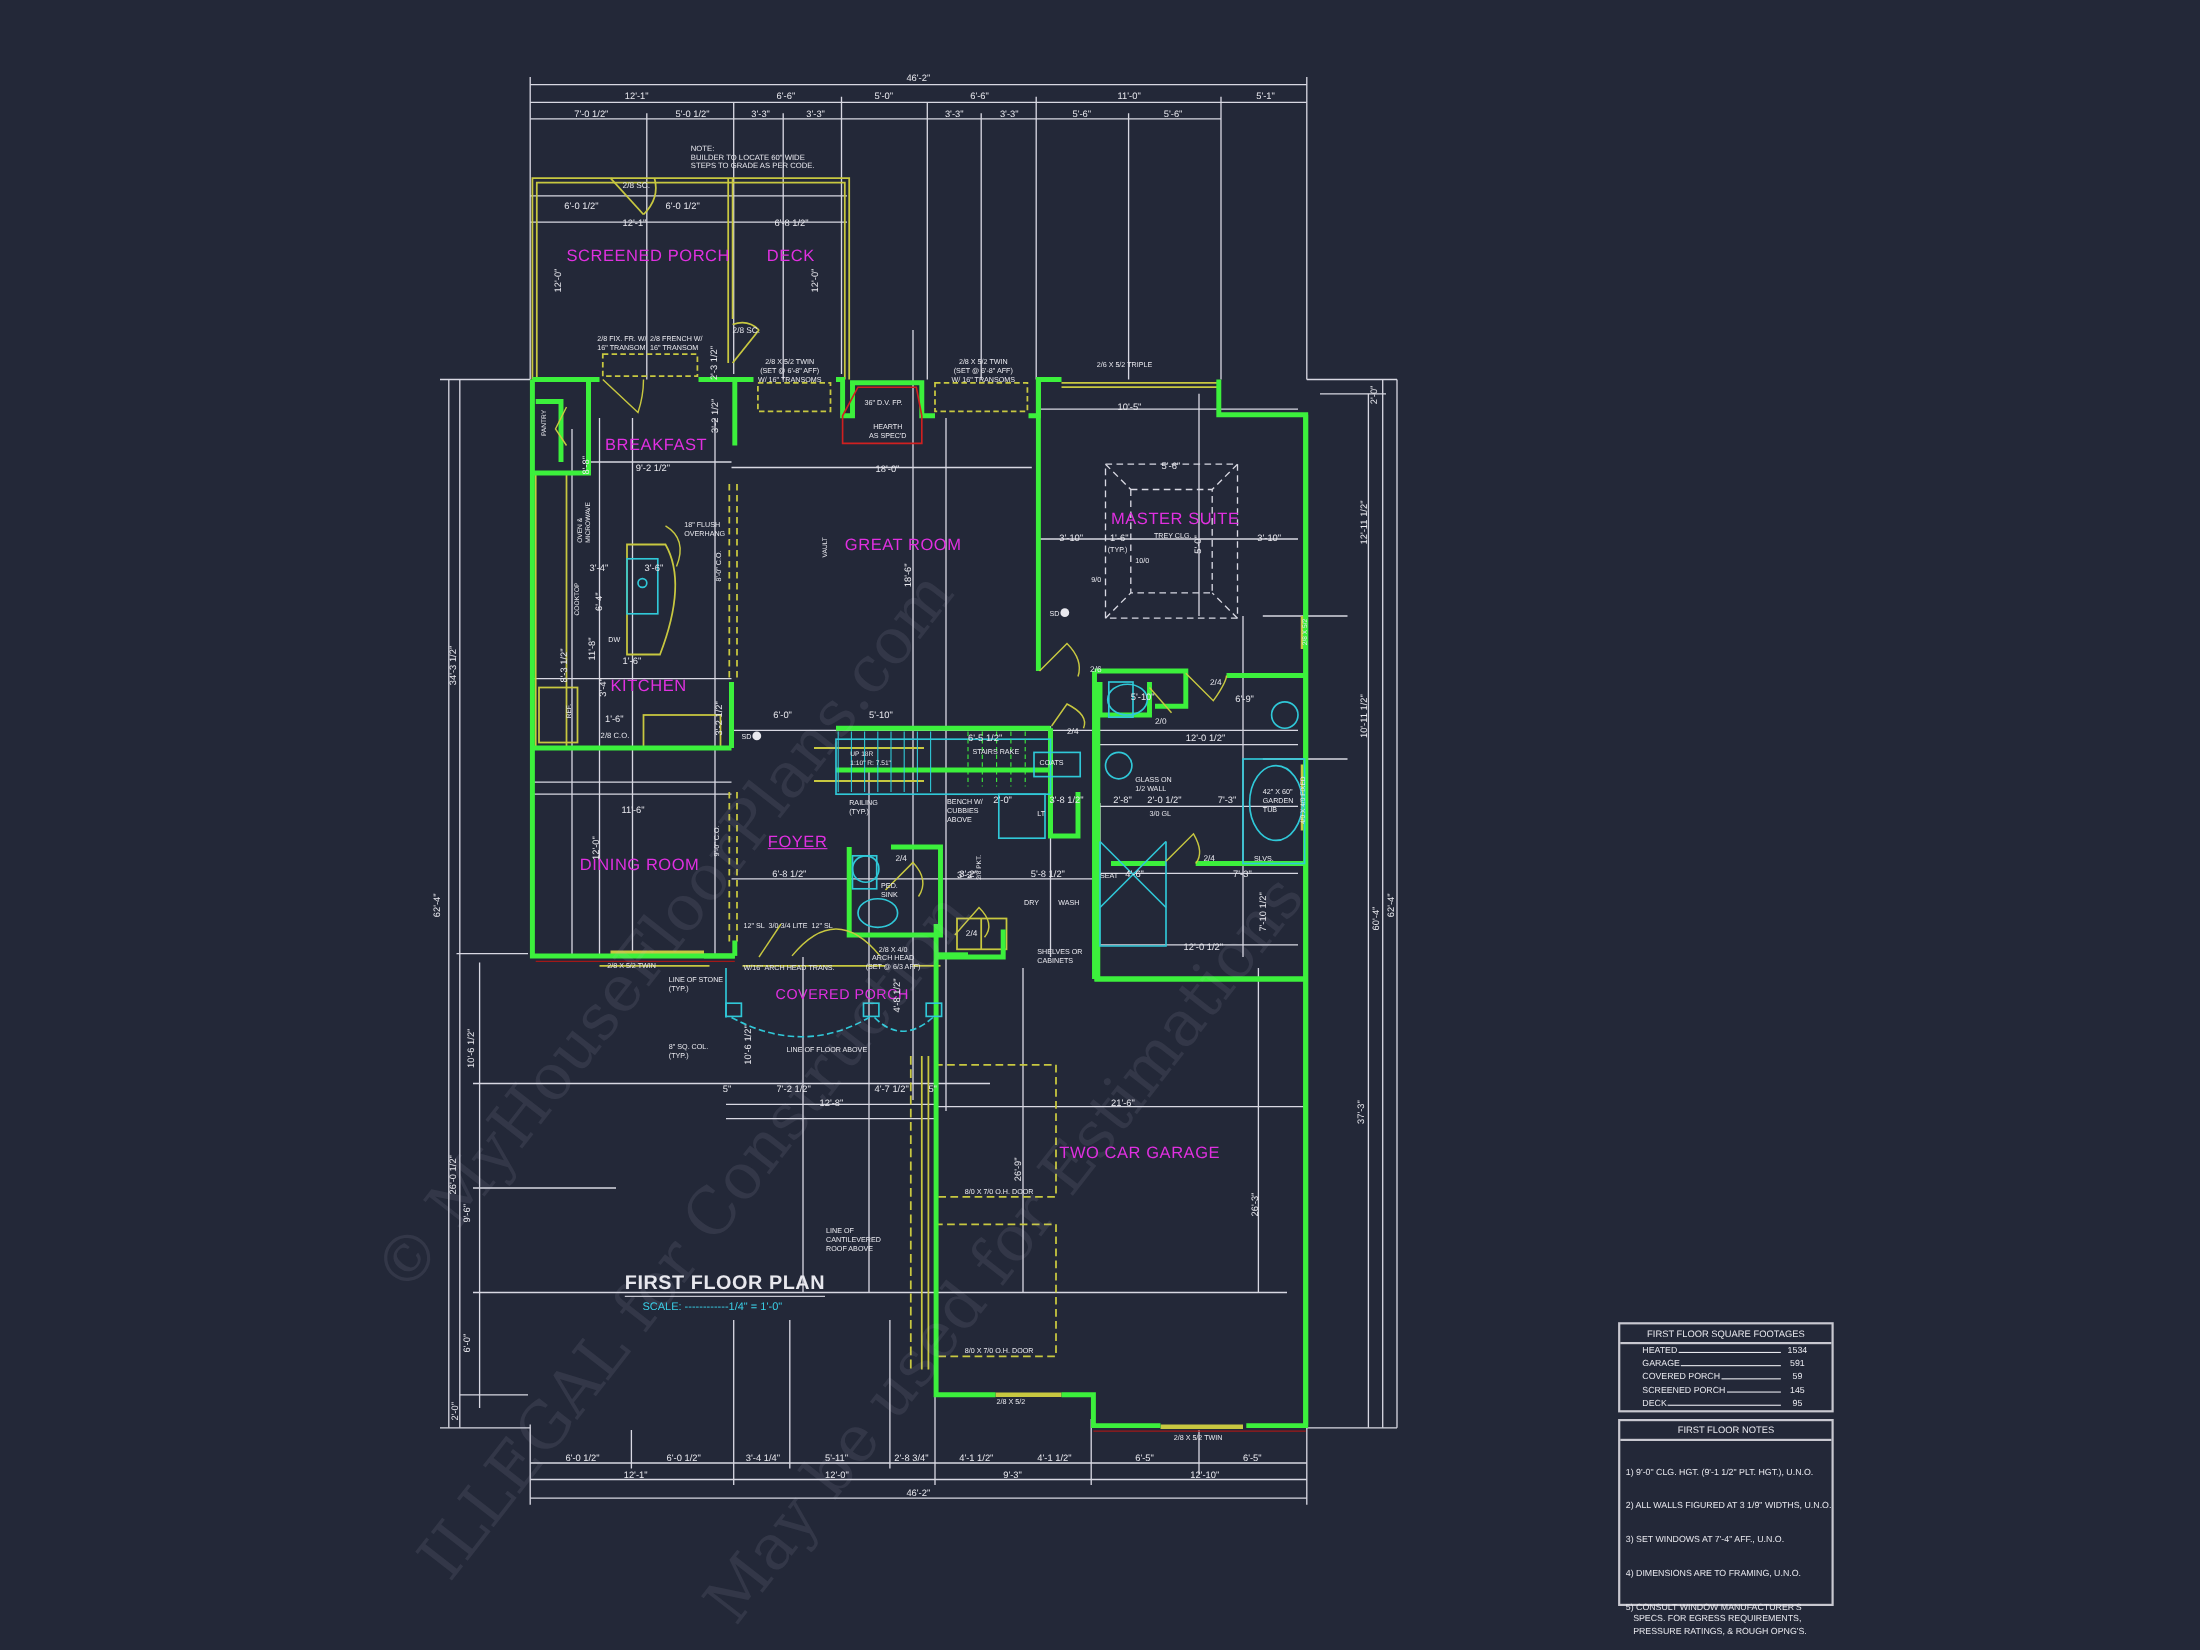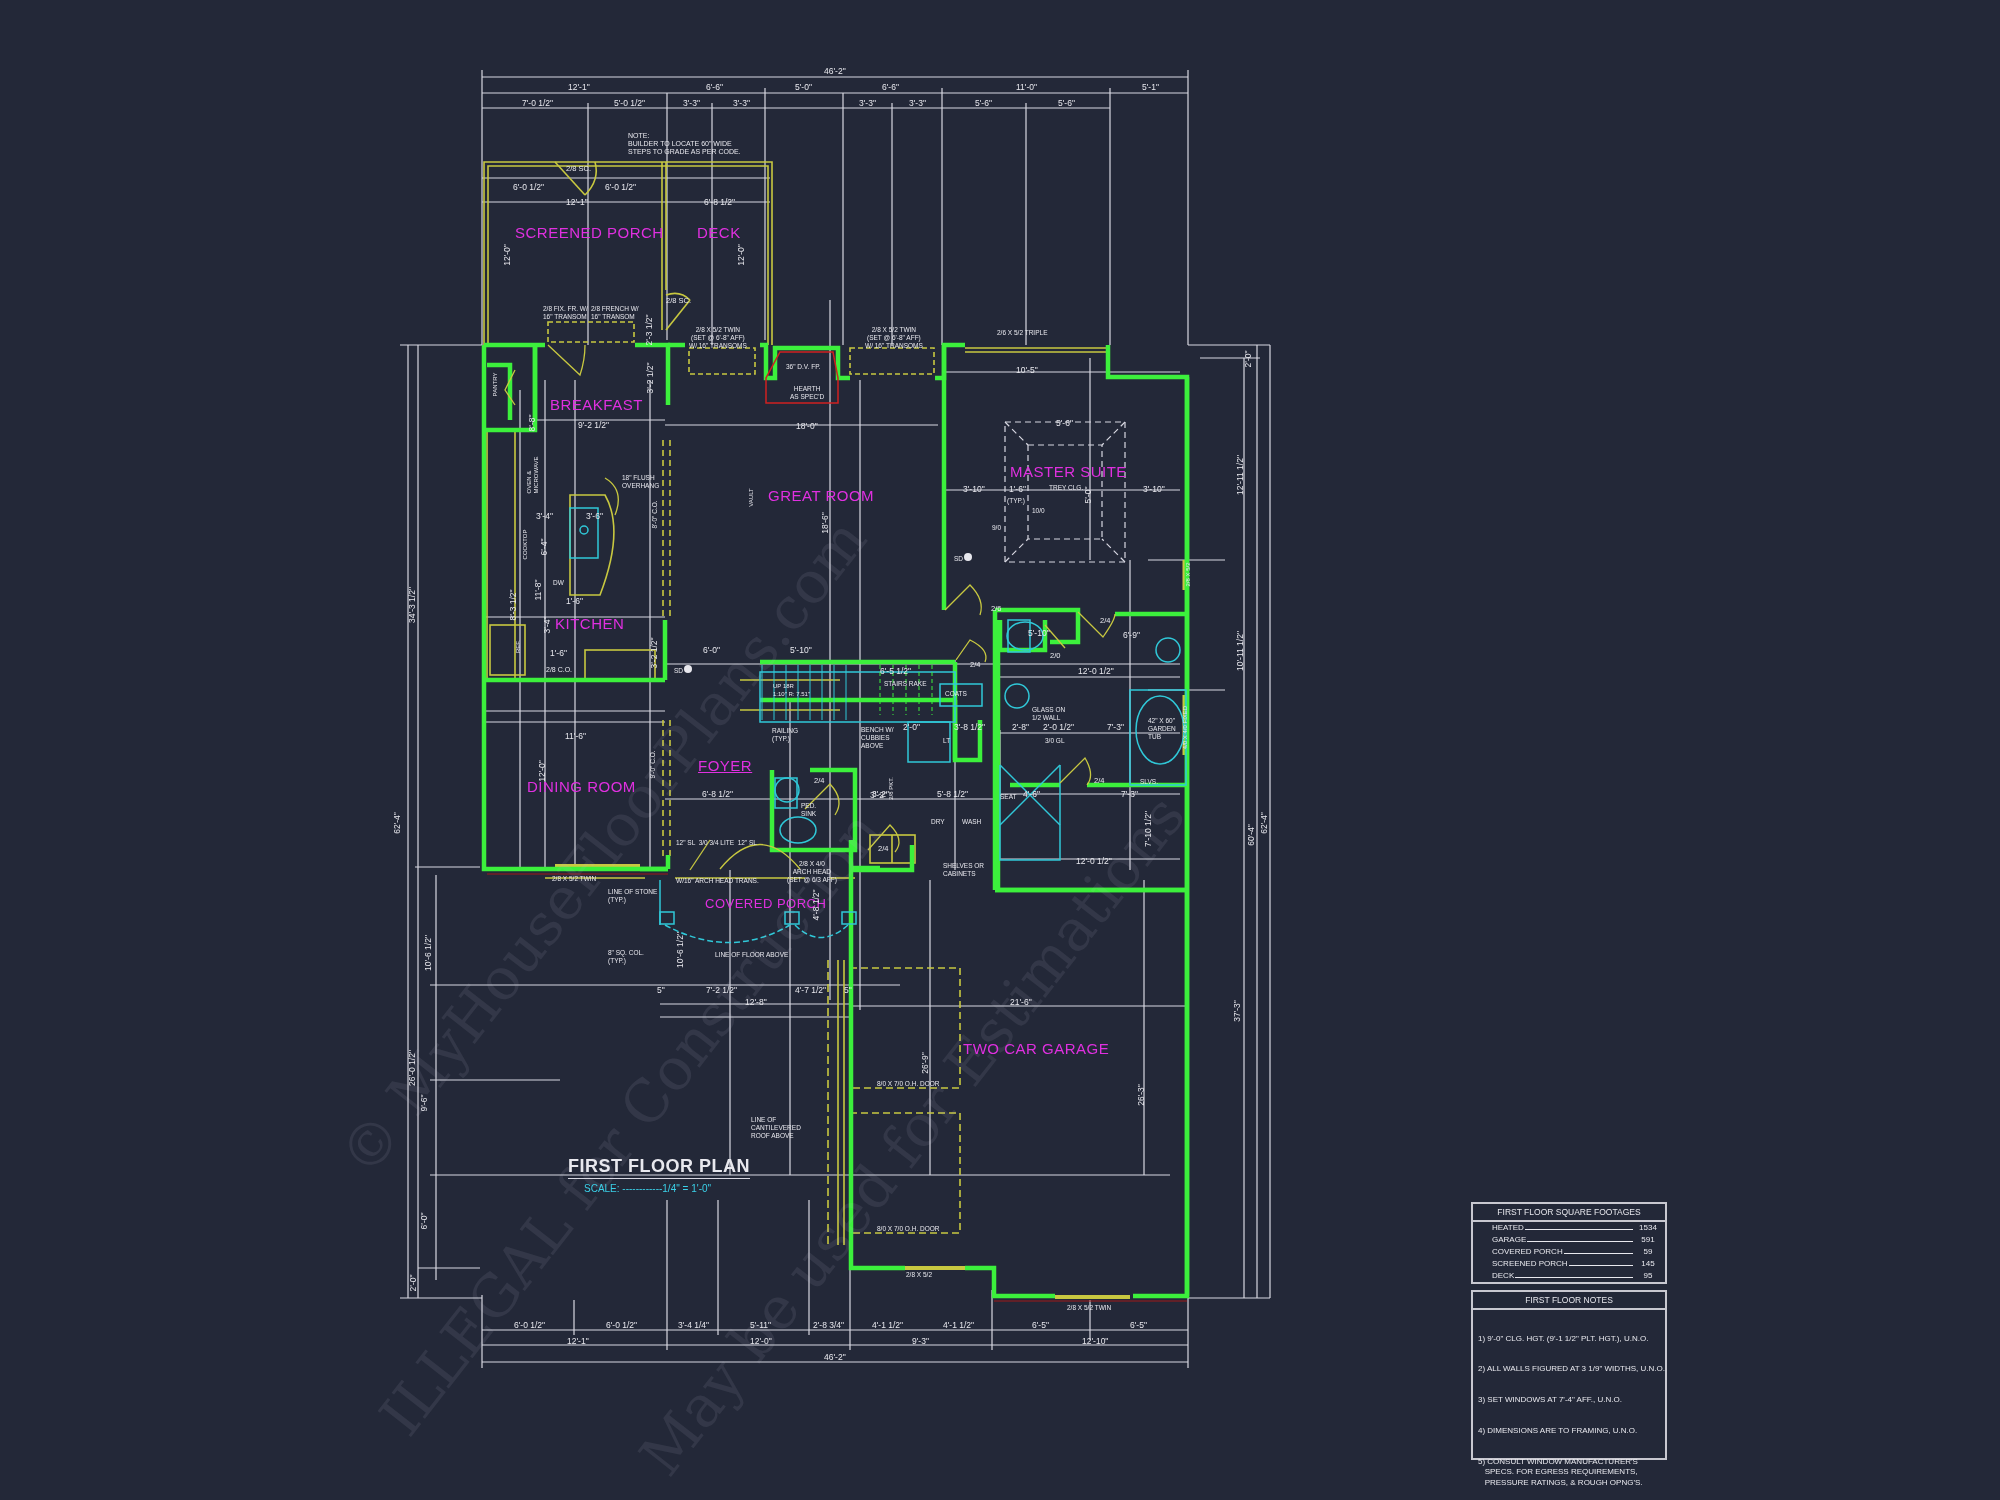--- a/index.html
+++ b/index.html
@@ -7,21 +7,21 @@
   #plan{position:absolute;left:0;top:0;width:2000px;height:1500px;}
   .lbl{position:absolute;font-family:"Liberation Sans",sans-serif;white-space:nowrap;}
   .room{color:#e030e0;font-size:15px;letter-spacing:0.5px;}
   .dim{color:#e8e8ee;font-size:8.5px;}
   .note{color:#e8e8ee;font-size:7.5px;line-height:9px;white-space:pre;}
   .vert{transform:rotate(-90deg);transform-origin:center center;}
   .title{color:#e8e8ee;font-size:18px;letter-spacing:0.5px;font-weight:bold;}
   .scale{color:#3ad0e8;font-size:10px;}
   .table{position:absolute;border:2px solid #c8c8d0;background:transparent;color:#e8e8ee;font-family:"Liberation Sans",sans-serif;}
   .table .hdr{border-bottom:2px solid #c8c8d0;text-align:center;font-size:8.5px;padding:3px 0;}
-  .sf-row{display:flex;font-size:8px;padding:1px 6px;line-height:10px;margin-left:13px;}
+  .sf-row{display:flex;font-size:8px;padding:1px 20px;line-height:10px;}
   .sf-row .k{flex:0 0 auto;}
   .sf-row .fill{flex:1 1 auto;border-bottom:1px solid #e8e8ee;margin:0 4px 3px 1px;}
   .sf-row .v{flex:0 0 22px;text-align:center;}
   .notes-list{padding:3px 5px;font-size:8px;line-height:10.3px;white-space:pre;}
   .watermark{position:absolute;font-family:"DejaVu Serif",serif;color:rgba(200,200,215,0.10);transform:rotate(-52deg);transform-origin:left bottom;white-space:nowrap;}
 </style>
 </head>
 <body>
 
 <svg id="plan" viewBox="0 0 2000 1500" xmlns="http://www.w3.org/2000/svg">

